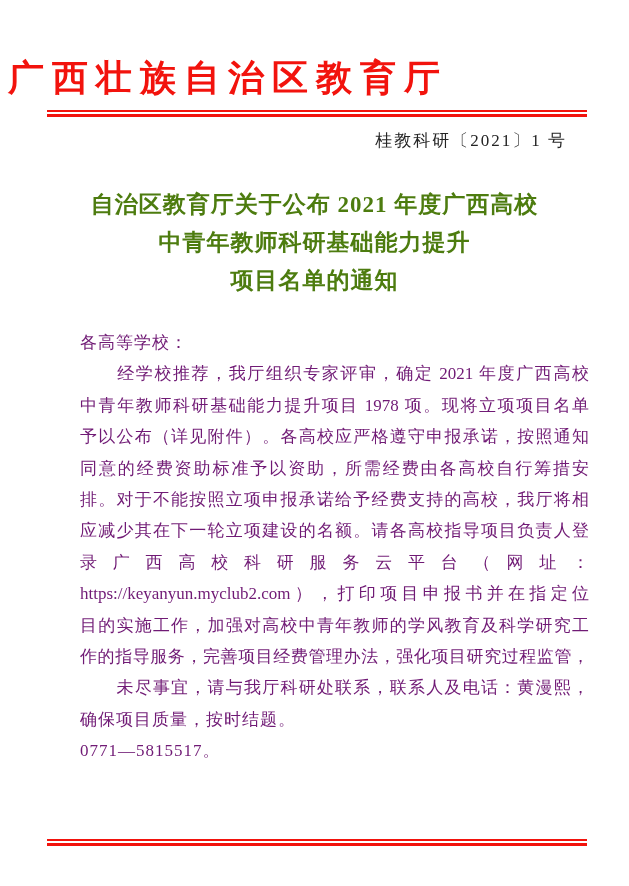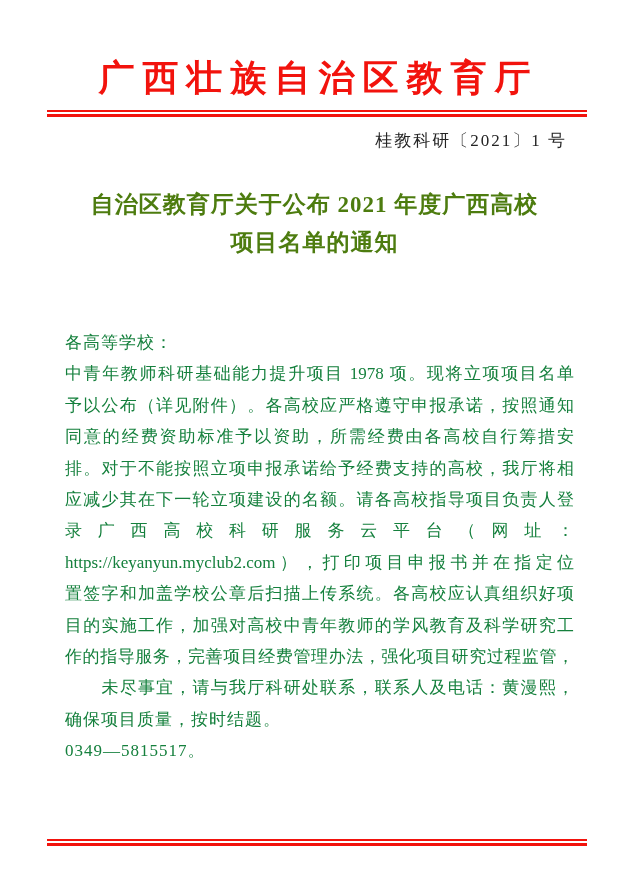--- a/index.html
+++ b/index.html
@@ -14,21 +14,20 @@
     background: #ffffff;
     overflow: hidden;
     font-family: "Liberation Serif", serif;
   }
   
   .agency-header {
     position: absolute;
     top: 54px;
     left: 0;
     right: 0;
-    text-align: center;
     font-size: 36px;
     font-weight: bold;
     letter-spacing: 8px;
     text-indent: 8px;
     color: var(--accent-red, #f2130d);
     white-space: nowrap;
   }
   
   .red-rule {
     position: absolute;
@@ -61,25 +60,25 @@
     font-size: 23px;
     line-height: 38px;
     font-weight: bold;
     letter-spacing: 1px;
     color: #4d7c0f;
   }
   
   .doc-body {
     position: absolute;
     top: 327px;
-    left: 65px;
+    left: 80px;
     width: 509px;
     font-size: 17px;
     line-height: 31.4px;
-    color: #15803d;
+    color: #701a75;
   }
   .body-line {
     white-space: nowrap;
     letter-spacing: 1px;
   }
   .body-line.just {
     white-space: normal;
     letter-spacing: 0;
     text-align: justify;
     text-align-last: justify;
@@ -92,35 +91,36 @@
 <div class="page">
 
   <div class="agency-header">广西壮族自治区教育厅</div>
 
   <div class="red-rule top"></div>
 
   <div class="doc-number">桂教科研〔2021〕1 号</div>
 
   <div class="doc-title">
     <div>自治区教育厅关于公布 2021 年度广西高校</div>
+    <div>中青年教师科研基础能力提升</div>
     <div>项目名单的通知</div>
   </div>
 
   <div class="doc-body" id="body-lines">
       <div class="body-line">各高等学校：</div>
+      <div class="body-line just">　　经学校推荐，我厅组织专家评审，确定 2021 年度广西高校</div>
       <div class="body-line just">中青年教师科研基础能力提升项目 1978 项。现将立项项目名单</div>
       <div class="body-line just">予以公布（详见附件）。各高校应严格遵守申报承诺，按照通知</div>
       <div class="body-line just">同意的经费资助标准予以资助，所需经费由各高校自行筹措安</div>
       <div class="body-line just">排。对于不能按照立项申报承诺给予经费支持的高校，我厅将相</div>
       <div class="body-line just">应减少其在下一轮立项建设的名额。请各高校指导项目负责人登</div>
       <div class="body-line just">录广西高校科研服务云平台（网址：</div>
       <div class="body-line just">https://keyanyun.myclub2.com），打印项目申报书并在指定位</div>
-      <div class="body-line just">置签字和加盖学校公章后扫描上传系统。各高校应认真组织好项</div>
       <div class="body-line just">目的实施工作，加强对高校中青年教师的学风教育及科学研究工</div>
       <div class="body-line just">作的指导服务，完善项目经费管理办法，强化项目研究过程监管，</div>
       <div class="body-line just">　　未尽事宜，请与我厅科研处联系，联系人及电话：黄漫熙，</div>
       <div class="body-line">确保项目质量，按时结题。</div>
-      <div class="body-line">0349—5815517。</div>
+      <div class="body-line">0771—5815517。</div>
     </div>
 
   <div class="red-rule bottom"></div>
 
 </div>
 
 </body></html>

